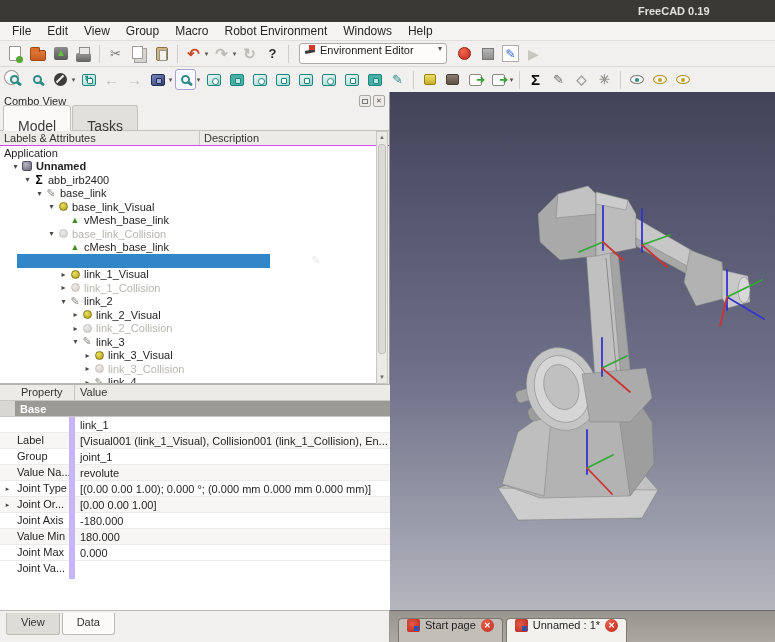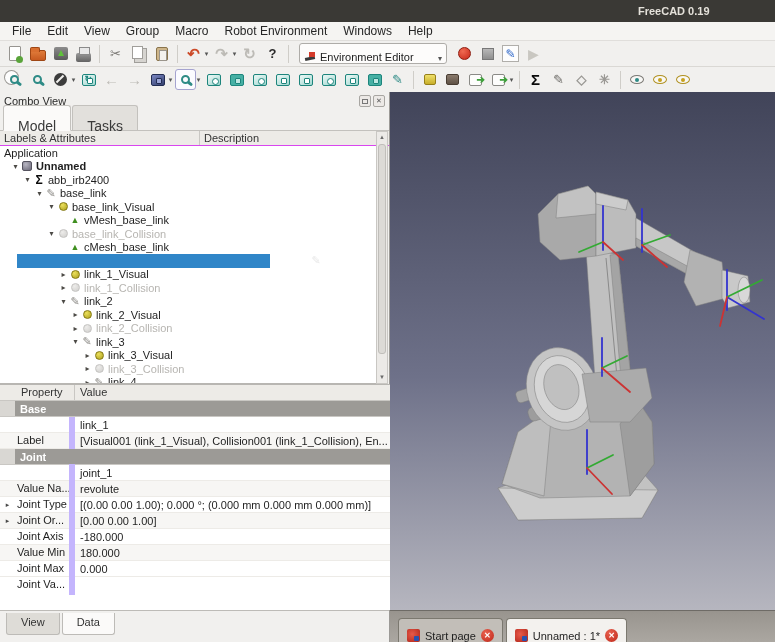--- a/index.html
+++ b/index.html
@@ -27,21 +27,21 @@
 .copy2{width:11px;height:13px;background:#fff;border:1px solid #a09e9a;box-shadow:3px 3px 0 #d6d4d0,3px 3px 0 1px #a09e9a;margin:-2px 0 0 -2px}
 .paste{width:12px;height:14px;background:#cdb58a;border:1px solid #8a744c;border-radius:2px;position:relative}
 .paste::before{content:"";position:absolute;left:2px;top:2px;width:6px;height:9px;background:#f4f2ee;border:1px solid #9a958c}
 .g-undo{color:#cc4a28;font-weight:bold;font-size:15px}
 .g-dis{color:#bdbbb6;font-weight:bold;font-size:15px}
 .g-q{color:#2a2a2a;font-weight:bold;font-size:13px}
 .rec{width:13px;height:13px;border-radius:50%;background:radial-gradient(circle at 35% 30%,#f06a52,#c8281a);border:1px solid #8e1c10}
 .stopsq{width:12px;height:12px;background:linear-gradient(#b8b8b8,#8e8e8e);border:1px solid #787878}
 .editbox{width:17px;height:17px;border:1px solid #b0aeaa;background:#fdfdfd;display:flex;align-items:center;justify-content:center;color:#2a64c8;font-size:12px}
 .g-play{color:#c9c7c1;font-size:14px}
-.wbsel{display:flex;align-items:flex-end;height:21px;min-width:148px;background:#fdfcfb;border:1px solid #aeaca8;border-radius:3px;margin:0 6px;padding:0 4px;font-size:11px;color:#222}
+.wbsel{display:flex;align-items:flex-start;height:21px;min-width:148px;background:#fdfcfb;border:1px solid #aeaca8;border-radius:3px;margin:0 6px;padding:0 4px;font-size:11px;color:#222}
 .wbsel .wbicon{width:12px;height:12px;margin-right:4px;position:relative}
 .wbsel .wbicon::before{content:"";position:absolute;left:1px;top:6px;width:10px;height:3px;background:#3a3a3a;transform:rotate(-12deg)}
 .wbsel .wbicon::after{content:"";position:absolute;left:5px;top:1px;width:6px;height:5px;background:#d43a2a}
 .wbsel .wbcaret{margin-left:auto;padding-left:8px;font-size:8px;color:#555}
 .lens{width:9px;height:9px;border:2px solid #2e8b86;border-radius:50%;position:relative}
 .lens::after{content:"";position:absolute;width:6px;height:2.5px;background:#2e8b86;right:-5px;bottom:-2px;transform:rotate(38deg);border-radius:2px}
 .lens.onpg{box-shadow:-3px -2px 0 2px #fdfdfd,-3px -2px 0 3px #9a9894}
 .dstyle{width:13px;height:13px;border-radius:50%;background:#3c3c3c;position:relative}
 .dstyle::after{content:"";position:absolute;left:1px;top:5px;width:10px;height:2px;background:#f1f0ee;transform:rotate(-45deg)}
 .cube{width:14px;height:12px;background:linear-gradient(150deg,#dff2ef 20%,#9fd6cf);border:1.5px solid #1d857c;border-radius:2px;position:relative}
@@ -112,21 +112,21 @@
 .pgroup .pgut{background:#d9d7d3}
 .pgroup .gband{flex:1;background:#9c9a96;color:#fff;font-weight:bold;padding:1.5px 5px}
 
 .ptabs{position:absolute;top:518px;left:0;right:0;height:32px;background:#f1f0ee;border-top:1px solid #bdbbb7;display:flex;align-items:flex-start;padding:2px 0 0 6px}
 .ptab{height:22px;padding:3px 14px;font-size:11px;border:1px solid #bdbbb7;border-top:none;border-radius:0 0 3px 3px;background:#dedcd7;color:#333;margin-right:2px}
 .ptab.act{background:#fbfaf9}
 
 .viewport{flex:1;position:relative;background:#6e7189}
 .viewport svg{display:block}
 .mdibar{position:absolute;left:0;bottom:0;width:385px;height:32px;background:linear-gradient(#98948e,#aba7a1);border-top:1px solid #6e6b66;display:flex;align-items:flex-end;padding:0 0 0 8px}
-.mtab{height:24px;display:flex;align-items:flex-end;gap:5px;padding:0 8px;font-size:11px;color:#1e1e1e;border:1px solid #7b786f;border-bottom:none;border-radius:4px 4px 0 0;background:#c2beb8;margin-right:3px}
+.mtab{height:24px;display:flex;align-items:flex-start;gap:5px;padding:0 8px;font-size:11px;color:#1e1e1e;border:1px solid #7b786f;border-bottom:none;border-radius:4px 4px 0 0;background:#c2beb8;margin-right:3px}
 .mtab.act{background:#f3f1ee}
 .fclogo{width:13px;height:13px;border-radius:2px;background:radial-gradient(circle at 40% 40%,#e85a4a,#b02418);position:relative}
 .fclogo::after{content:"";position:absolute;right:1px;bottom:1px;width:5px;height:5px;background:#2a52b0;border-radius:1px}
 .closec{width:13px;height:13px;border-radius:50%;background:radial-gradient(circle at 35% 30%,#e8604e,#c0281a);color:#fff;font-size:8px;display:flex;align-items:center;justify-content:center;font-weight:bold}
 </style>
 </head>
 <body>
 
 <div class="titlebar">
   <span class="t">FreeCAD 0.19</span>
@@ -424,24 +424,20 @@
         </div>
       <div class="prow">
           <span class="pgut"></span>
           <span class="plab">Label</span>
           <span class="pval">link_1</span>
         </div>
       <div class="prow alt">
           <span class="pgut"></span>
           <span class="plab">Group</span>
           <span class="pval">[Visual001 (link_1_Visual), Collision001 (link_1_Collision), En...</span>
-        </div>
-      <div class="pgroup">
-          <span class="pgut"></span>
-          <span class="gband">Joint</span>
         </div>
       <div class="prow">
           <span class="pgut"></span>
           <span class="plab">Value Na...</span>
           <span class="pval">joint_1</span>
         </div>
       <div class="prow alt">
           <span class="pgut"></span>
           <span class="plab">Joint Type</span>
           <span class="pval">revolute</span>

